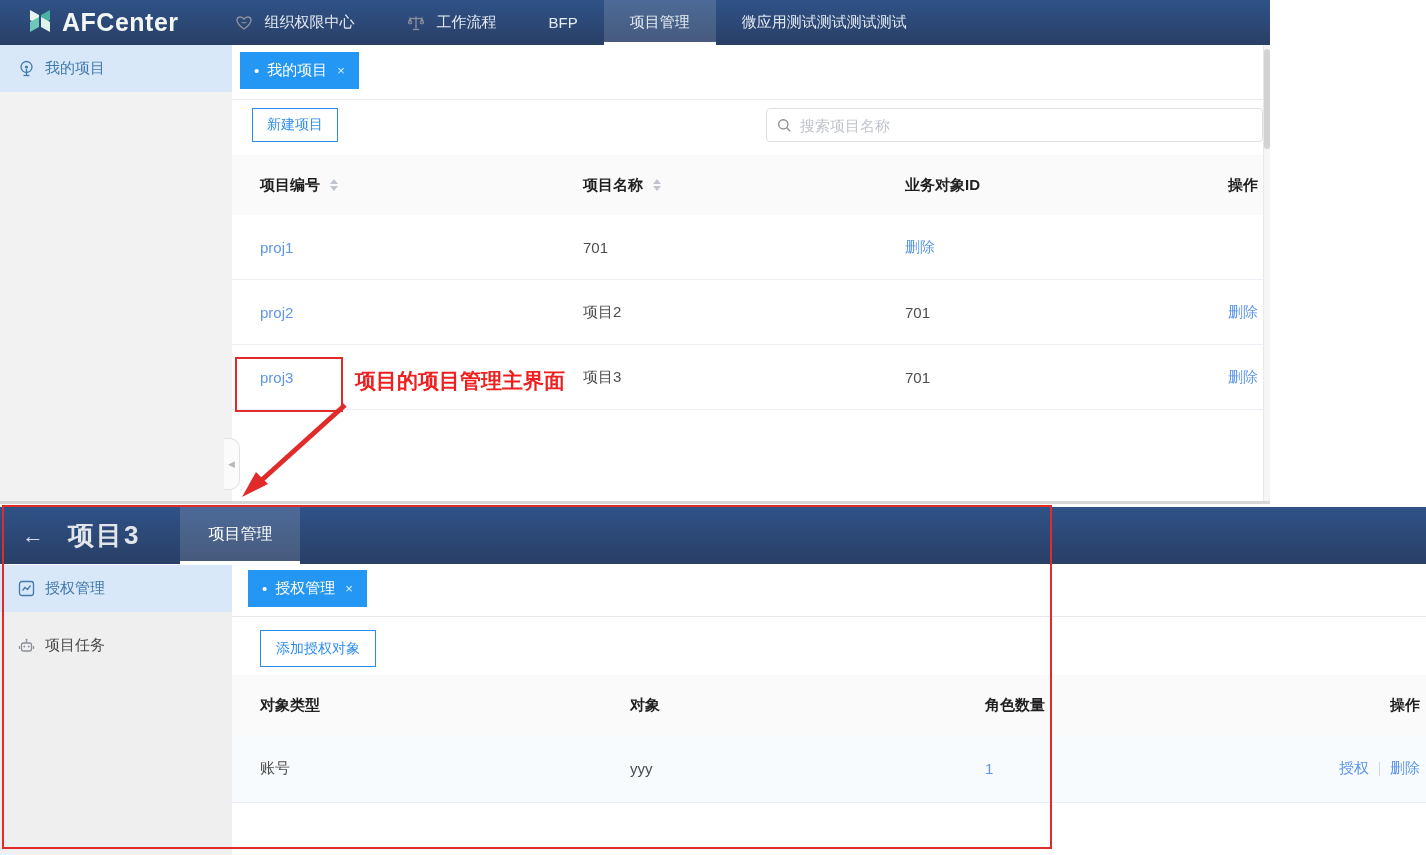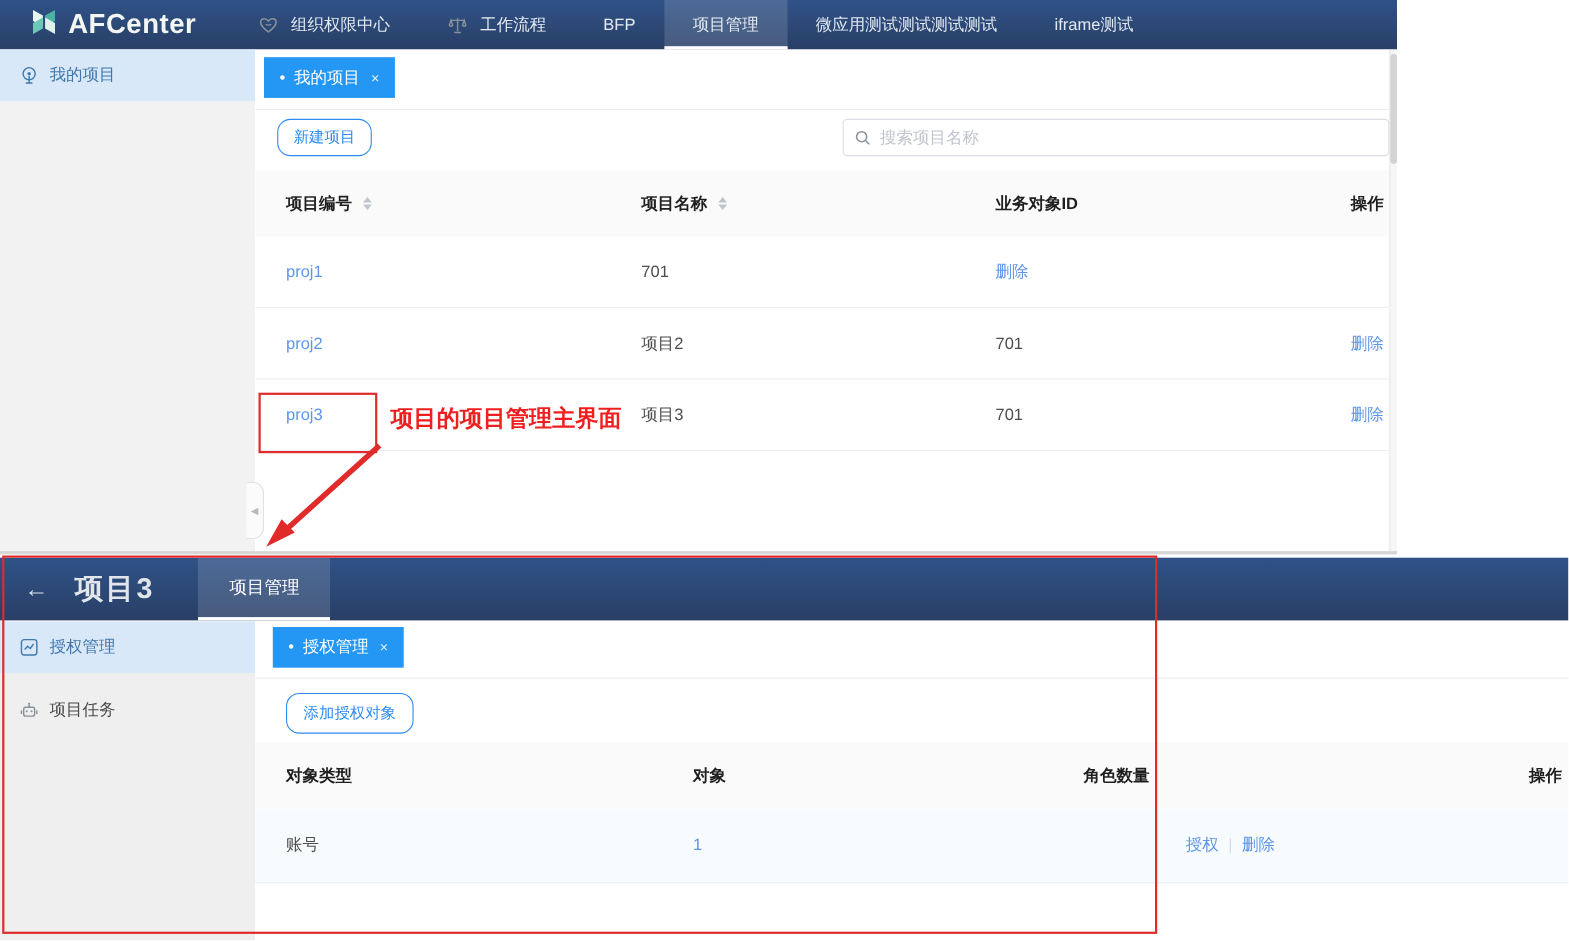--- a/index.html
+++ b/index.html
@@ -5,21 +5,21 @@
   * { margin:0; padding:0; box-sizing:border-box; }
   html,body { font-family:"Liberation Sans","DejaVu Sans",sans-serif; }
   .screen { position:relative; width:1426px; height:855px; background:#fff; overflow:hidden; }
 
   
   .navbar { position:absolute; left:0; right:0; background:linear-gradient(180deg,#2f5287 0%,#293f66 100%); display:flex; align-items:stretch; color:#e9eef5; }
   .link { color:#5e96e8; cursor:pointer; }
   .chip-tab { display:inline-flex; align-items:center; gap:8px; background:#2496f3; color:#fff; height:37px; padding:0 14px; font-size:15px; cursor:pointer; }
   .chip-tab .bullet { font-size:15px; line-height:1; }
   .chip-tab .close { font-size:13px; opacity:.85; margin-left:2px; cursor:pointer; }
-  .ghost-btn { display:inline-flex; align-items:center; justify-content:center; background:#fff; border:1px solid #2d8cf0; color:#2d8cf0; border-radius:12px; font-size:14px; cursor:pointer; }
+  .ghost-btn { display:inline-flex; align-items:center; justify-content:center; background:#fff; border:1px solid #2d8cf0; color:#2d8cf0; border-radius:0; font-size:14px; cursor:pointer; }
   .thead { background:#fafafa; display:grid; align-items:center; font-weight:bold; color:#1f1f1f; font-size:15px; }
   .trow  { display:grid; align-items:center; color:#4d4d4d; font-size:15px; border-bottom:1px solid #ebeef5; }
   .cell  { padding-left:20px; display:flex; align-items:center; gap:4px; }
 
   
   .win1 { position:absolute; left:0; top:0; width:1270px; height:505px; background:#fff; }
   .win1 .navbar { top:0; height:45px; }
   .logo { display:flex; align-items:center; gap:8px; padding:0 30px 0 26px; }
   .logo-text { font-size:25px; font-weight:bold; color:#f2f7f4; letter-spacing:.5px; }
   .nav-items { display:flex; align-items:stretch; }
@@ -120,23 +120,20 @@
         </div>
         <div class="nav-item">
           <span>BFP</span>
         </div>
         <div class="nav-item active">
           <span>项目管理</span>
         </div>
         <div class="nav-item">
           <span>微应用测试测试测试测试</span>
         </div>
-        <div class="nav-item">
-          <span>iframe测试</span>
-        </div>
       </nav>
       <span class="user-partial">y</span>
     </header>
 
     <aside class="sidebar1">
       <div class="side-item selected">
         <span class="sicon">
           <svg width="17" height="17" viewBox="0 0 17 17" fill="none" stroke="#4179ae" stroke-width="1.3">
             <circle cx="8.5" cy="7" r="5.5"></circle>
             <circle cx="8.5" cy="7" r="1.6" fill="#4179ae" stroke="none"></circle>
@@ -302,20 +299,23 @@
         <div class="cell ops">
             <span>操作</span>
           </div>
       </div>
 
       <div class="trow t2-row">
         <div class="cell">
             <span>账号</span>
           </div>
         <div class="cell">
+            <span>yyy</span>
+          </div>
+        <div class="cell">
             <span class="link">1</span>
           </div>
         <div class="cell ops">
           <span class="link">授权</span>
           <span class="ops-divider"></span>
           <span class="link">删除</span>
         </div>
       </div>
     </div>
   </div>

